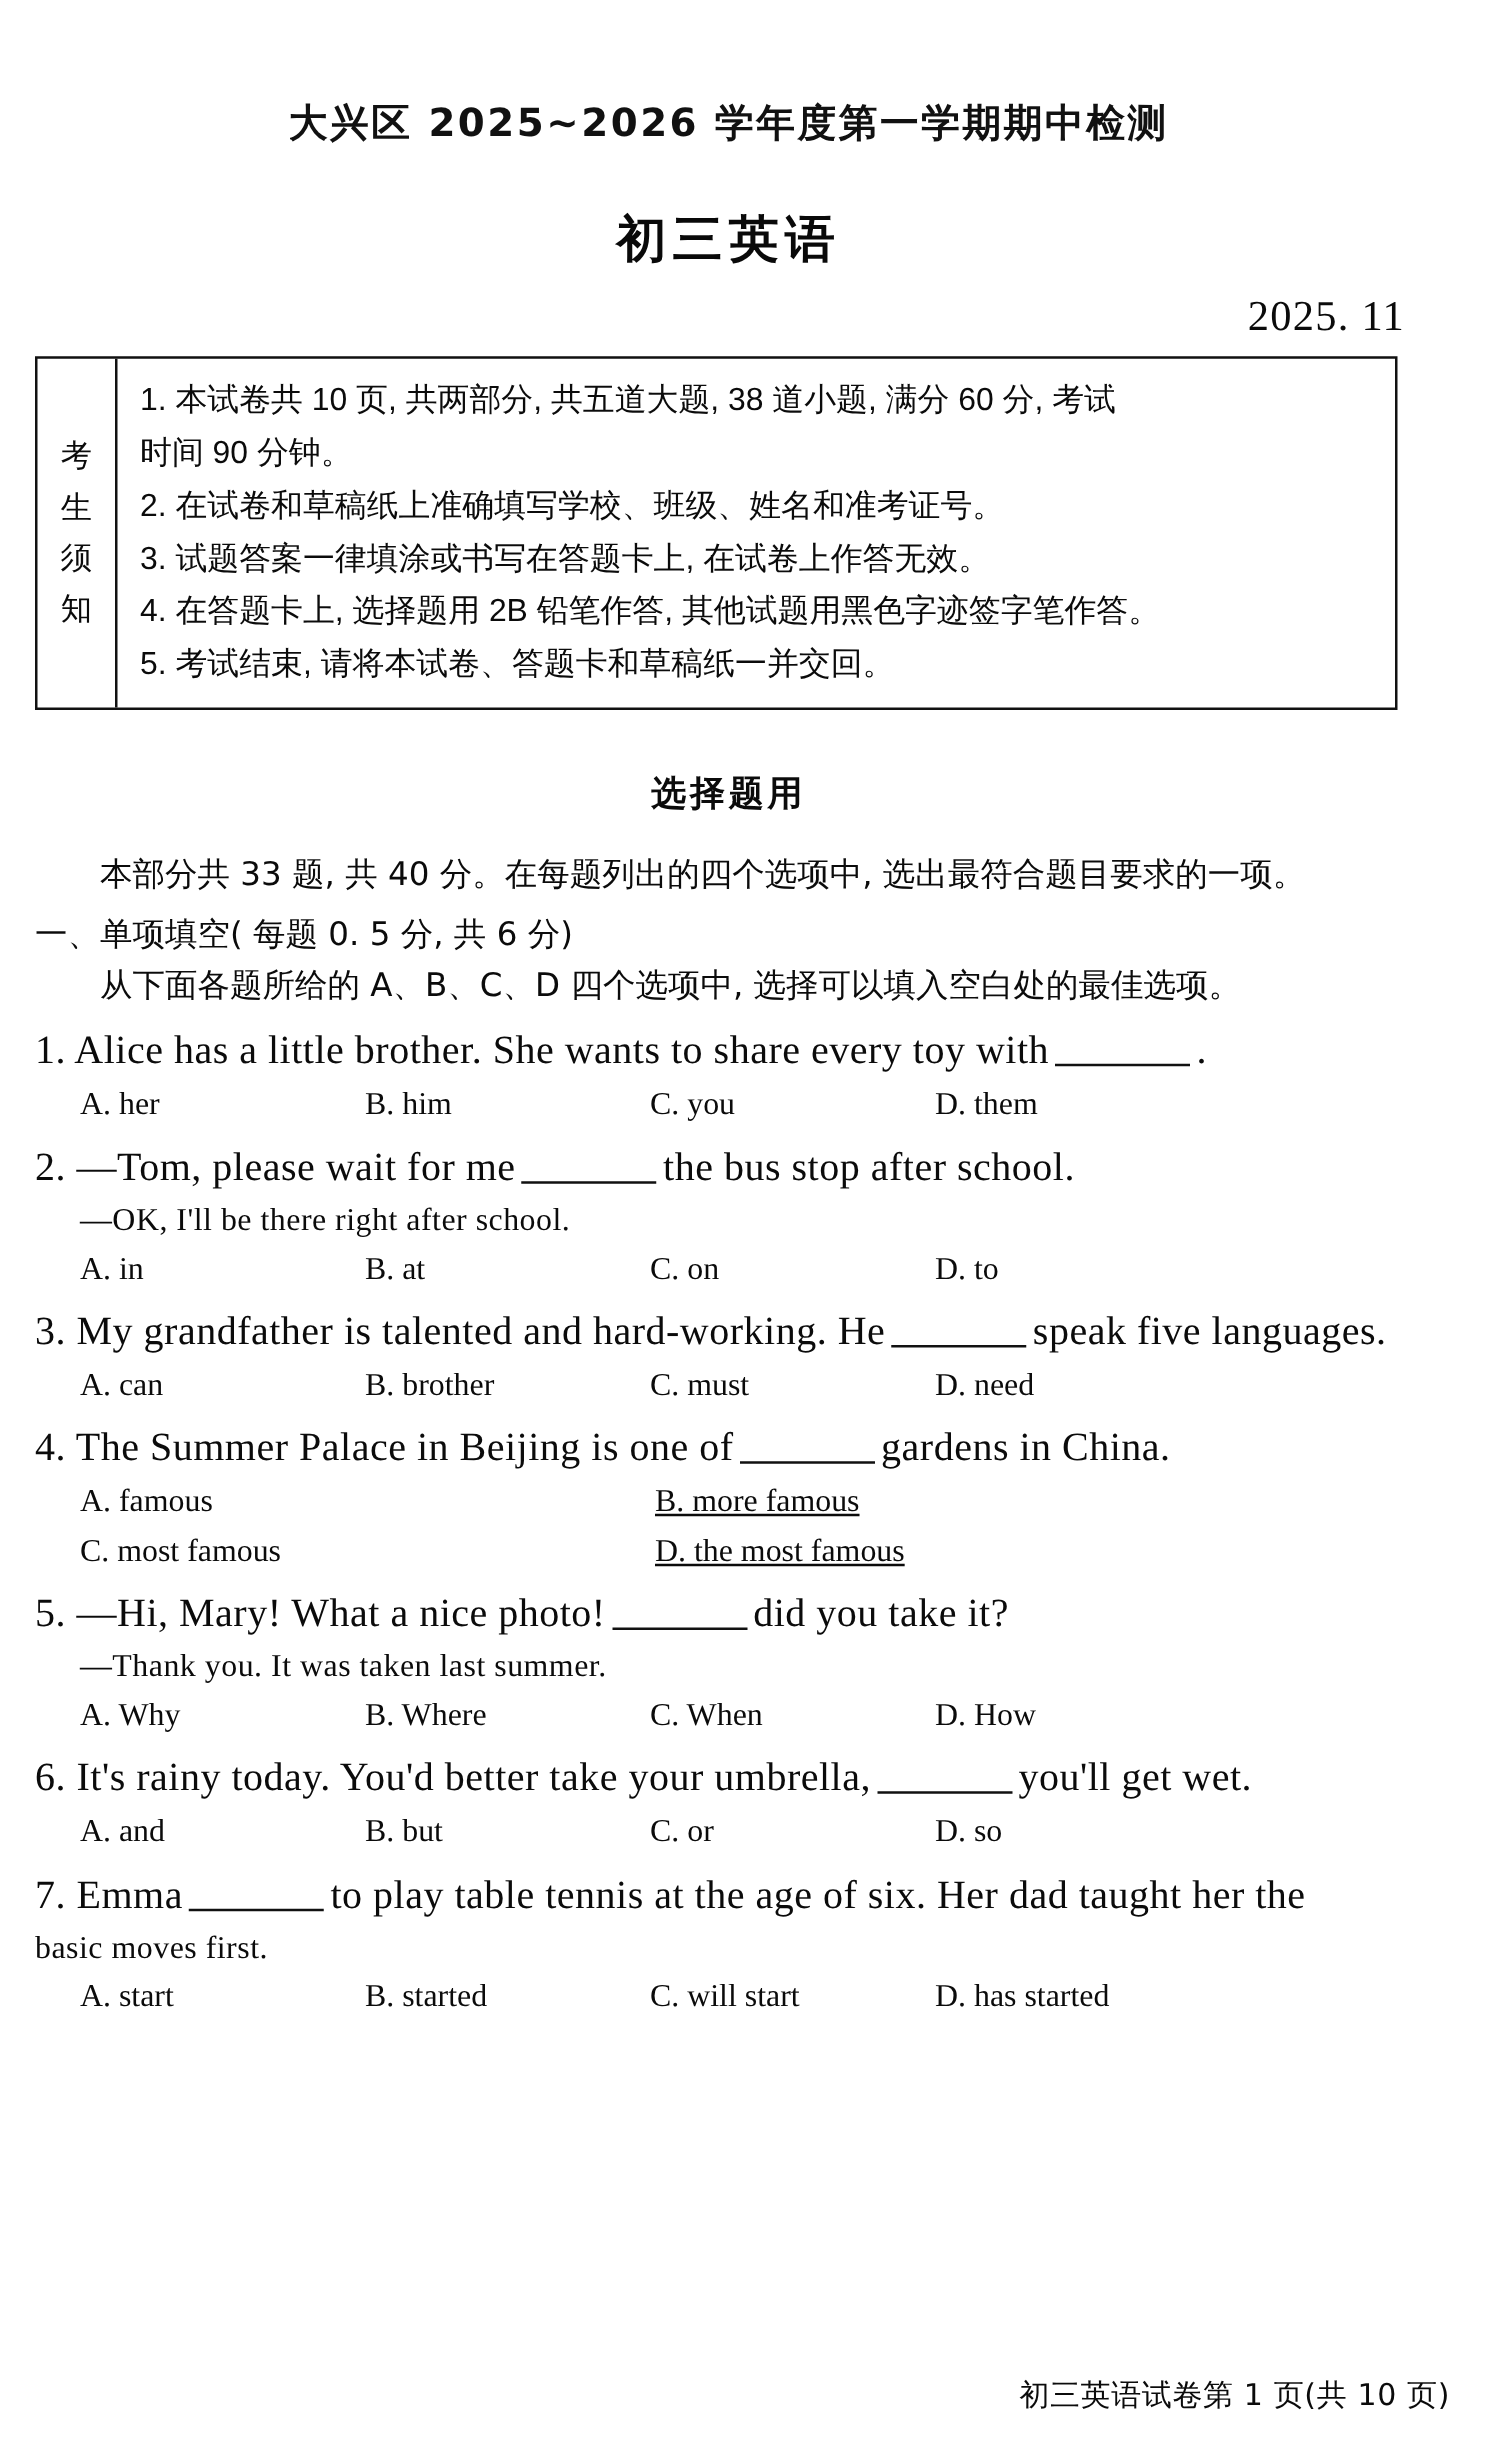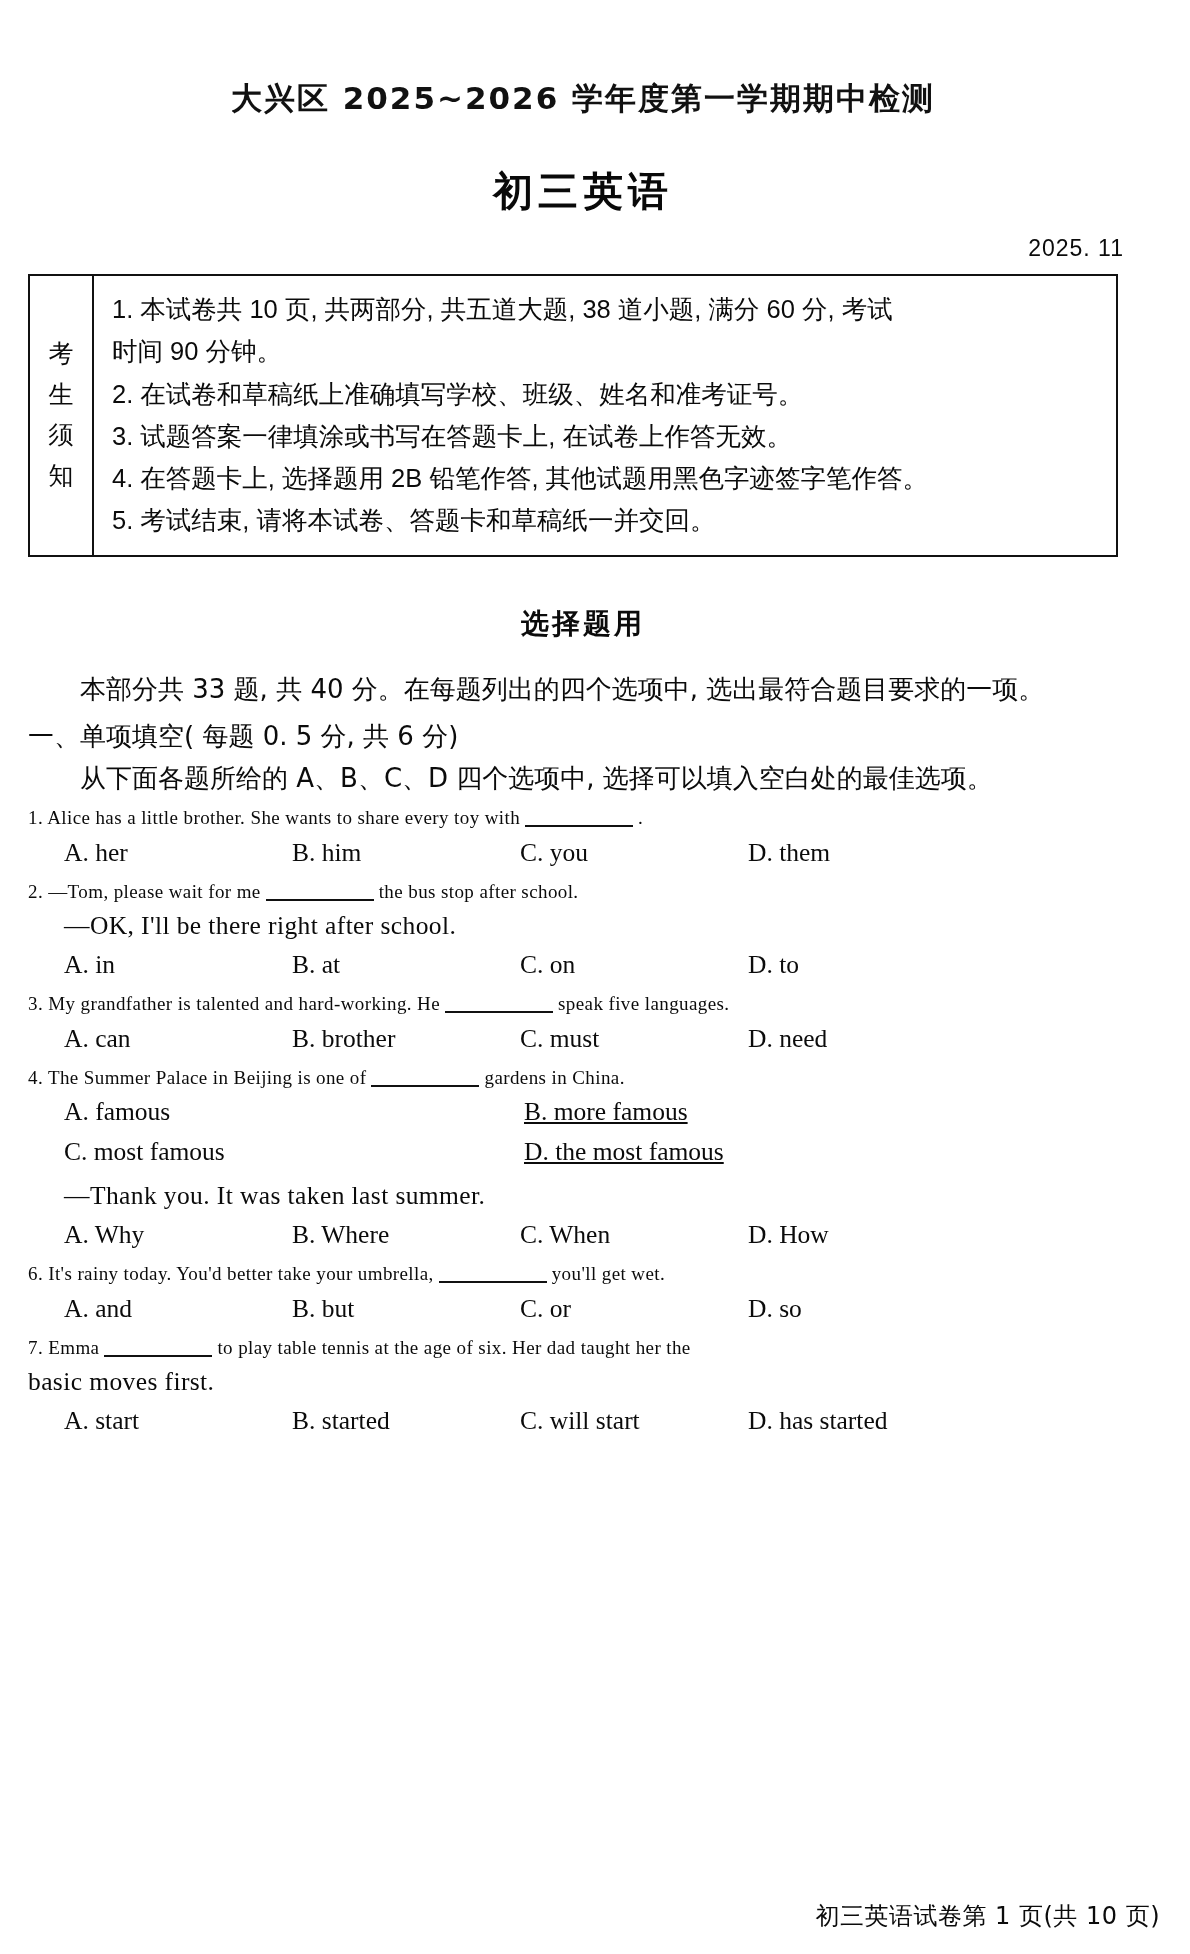--- a/index.html
+++ b/index.html
@@ -43,22 +43,22 @@
     text-align: center;
     font-family: "DejaVu Sans", sans-serif;
     font-size: 40px;
     font-weight: bold;
     letter-spacing: 5px;
     margin-top: 44px;
     color: #090909;
   }
   .exam-date {
     text-align: right;
-    font-size: 23px;
-    font-family: Liberation Sans, sans-serif;
+    font-size: 34px;
+    font-family: Liberation Serif, serif;
     margin-top: 16px;
     padding-right: 14px;
     letter-spacing: 1px;
   }
 
   
   .notice-box {
     margin-top: 12px;
     border: 2.5px solid #111;
     display: flex;
@@ -123,21 +123,21 @@
     margin-top: 4px;
     text-indent: 2em;
   }
 
   
   .q {
     margin-top: 6px;
     font-family: "Liberation Serif", "DejaVu Serif", serif;
   }
   .q-stem {
-    font-size: 19px;
+    font-size: 32px;
     line-height: 1.5;
     letter-spacing: 0.4px;
   }
   .q-stem .blank {
     display: inline-block;
     border-bottom: 2px solid #111;
     width: 108px;
     vertical-align: -3px;
     margin: 0 5px;
   }
@@ -263,20 +263,24 @@
         <span class="opt">A. famous</span>
         <span class="opt">B. more famous</span>
       </div>
       <div class="opts2">
         <span class="opt">C. most famous</span>
         <span class="opt">D. the most famous</span>
       </div>
     </div>
 
     <div class="q">
+      <div class="q-stem">
+        <span>5.</span>
+        <span>—Hi, Mary! What a nice photo!</span><span class="blank"></span><span>did you take it?</span>
+      </div>
       <div class="q-sub">—Thank you. It was taken last summer.</div>
       <div class="opts4">
         <span class="opt">A. Why</span>
         <span class="opt">B. Where</span>
         <span class="opt">C. When</span>
         <span class="opt">D. How</span>
       </div>
     </div>
 
     <div class="q">

